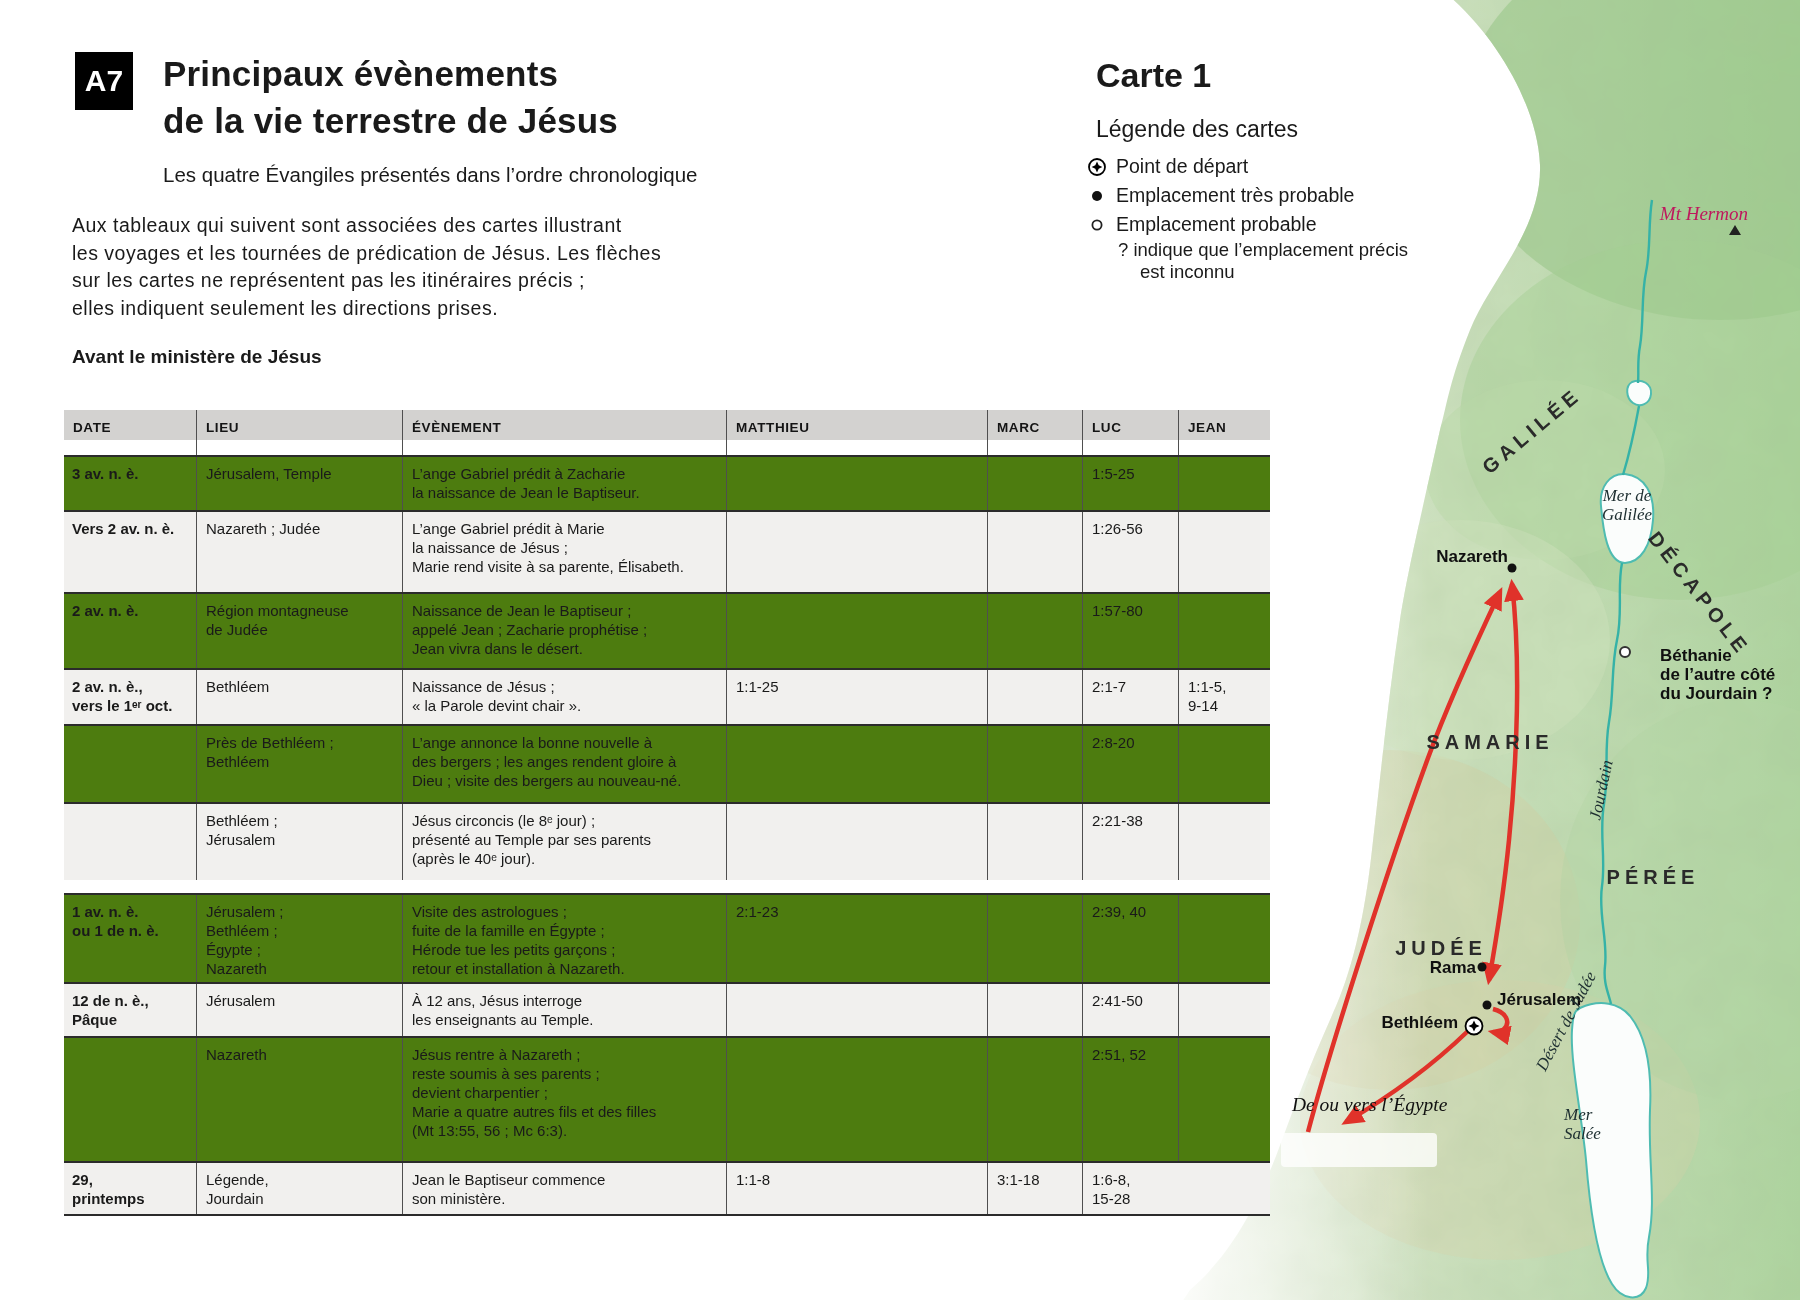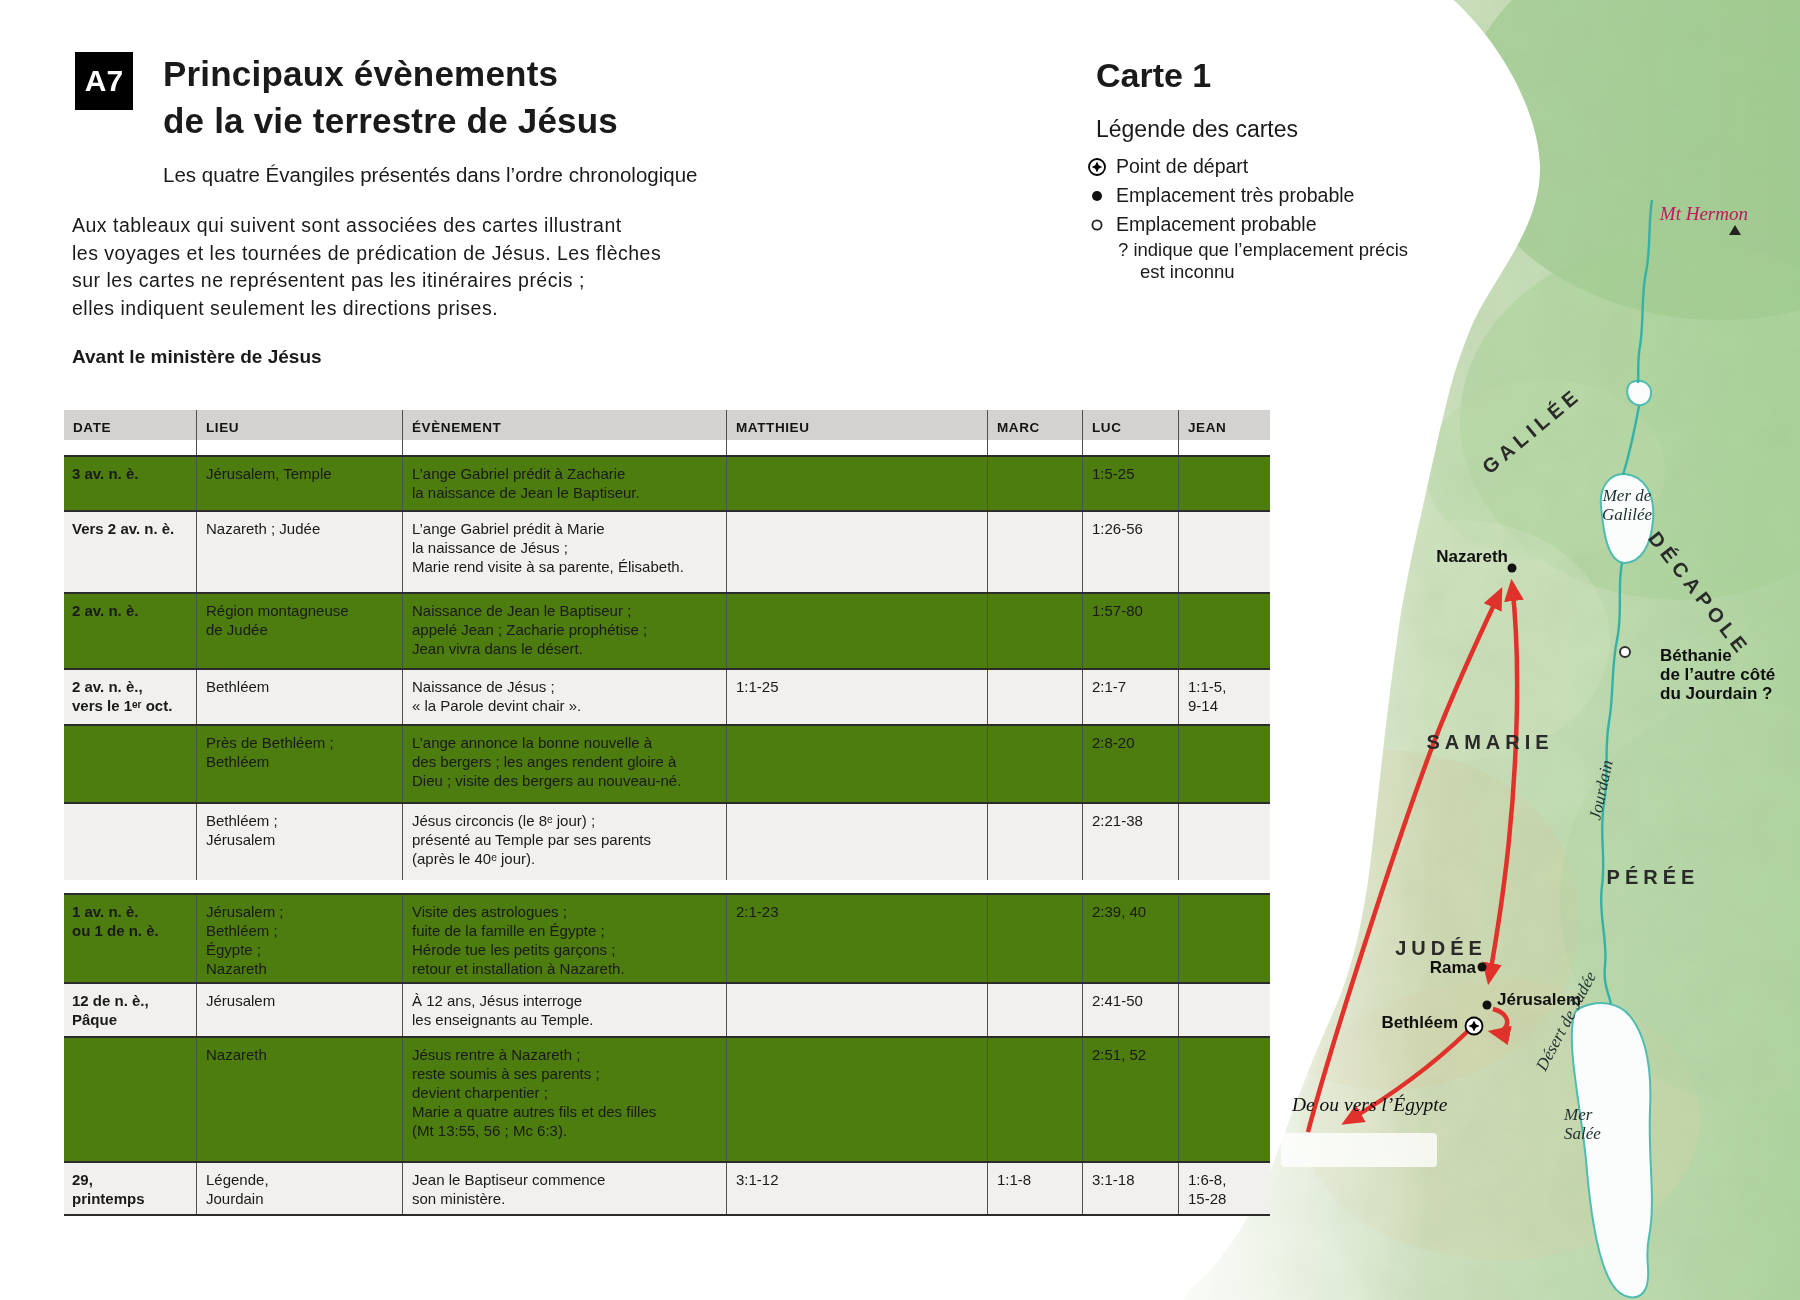--- a/index.html
+++ b/index.html
@@ -382,23 +382,20 @@
         </div>
         <div class="tcell">
           <div>Légende,</div>
           <div>Jourdain</div>
         </div>
         <div class="tcell">
           <div>Jean le Baptiseur commence</div>
           <div>son ministère.</div>
         </div>
         <div class="tcell">
-          <div>3:1-12</div>
-        </div>
-        <div class="tcell">
           <div>1:1-8</div>
         </div>
         <div class="tcell">
           <div>3:1-18</div>
         </div>
         <div class="tcell">
           <div>1:6-8,</div>
           <div>15-28</div>
         </div>
       </div>

